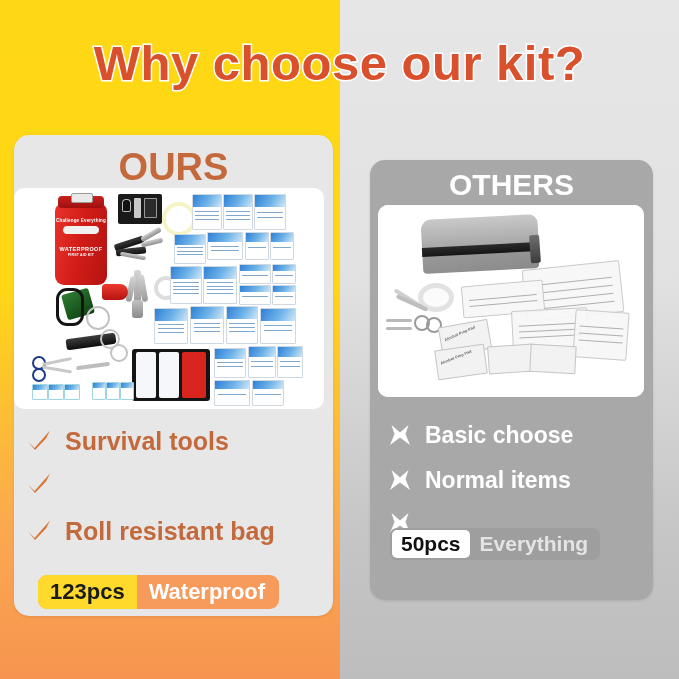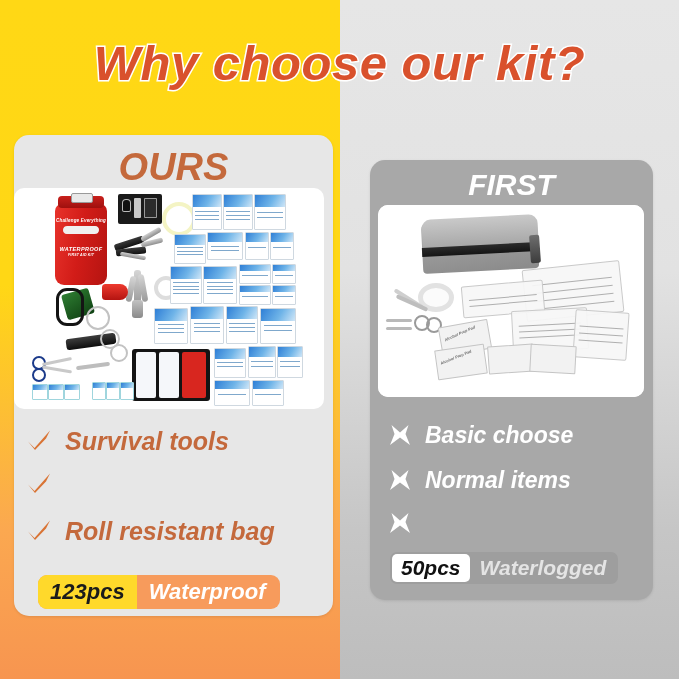--- a/index.html
+++ b/index.html
@@ -1,20 +1,20 @@
 <!DOCTYPE html>
 <html><head>
 <meta charset="utf-8">
 <style>
   html,body{margin:0;padding:0;}
   body{
     width:679px;height:679px;overflow:hidden;
     font-family:"Liberation Sans","DejaVu Sans",sans-serif;
   }
-  #stage{position:relative;width:679px;height:679px;overflow:hidden;background:#ffffff;font-style:italic;}
+  #stage{position:relative;width:679px;height:679px;overflow:hidden;background:#ffffff;}
 
   
   .bg-left{position:absolute;left:0;top:0;width:340px;height:679px;
     background:linear-gradient(180deg,#FFD815 0%,#FFD715 42%,#FBA850 78%,#F79550 100%);}
   .bg-right{position:absolute;left:340px;top:0;width:339px;height:679px;
     background:linear-gradient(180deg,#E6E6E6 0%,#E2E2E2 40%,#C6C6C6 78%,#BDBDBD 100%);}
 
   
   .title{
     position:absolute;left:0;top:34px;width:679px;text-align:center;
@@ -55,21 +55,21 @@
 
   
   .badge{position:absolute;display:flex;align-items:stretch;border-radius:9px;overflow:hidden;
     white-space:nowrap;}
   .badge-ours{left:38px;top:575px;height:34px;background:#F79B5C;}
   .badge-ours .seg-a{background:#FFD92B;color:#1B1B1B;font-weight:bold;font-size:22px;
     display:flex;align-items:center;padding:0 12px;}
   .badge-ours .seg-b{color:#FFFFFF;font-weight:bold;font-size:22px;
     display:flex;align-items:center;padding:0 14px 0 12px;}
 
-  .badge-others{left:390px;top:552px;height:32px;background:#9E9E9E;border-radius:7px;}
+  .badge-others{left:390px;top:528px;height:32px;background:#9E9E9E;border-radius:7px;}
   .badge-others .seg-a{background:#FFFFFF;color:#111111;font-weight:bold;font-size:21px;
     display:flex;align-items:center;padding:0 9px;border-radius:5px;margin:2px;}
   .badge-others .seg-b{color:#E4E4E4;font-weight:bold;font-size:21px;
     display:flex;align-items:center;padding:0 12px 0 8px;}
 
   
   .kit{position:absolute;inset:0;}
   .bagbody{position:absolute;left:41px;top:16px;width:52px;height:81px;
     background:linear-gradient(100deg,#E8332B 0%,#D21C18 48%,#B41411 100%);
     border-radius:7px 7px 9px 9px;}
@@ -337,21 +337,21 @@
     </svg>
     <span class="lbl">Roll resistant bag</span>
   </div>
 
   <div class="badge badge-ours">
     <div class="seg-a">123pcs</div>
     <div class="seg-b">Waterproof</div>
   </div>
 
   <div class="card card-others">
-    <div class="card-head head-others">FIRST</div>
+    <div class="card-head head-others">OTHERS</div>
   </div>
 
   <div class="photo photo-others">
     <div class="okit">
       <div class="opouch"></div>
       <div class="opouchlid"></div>
       <div class="ozip"></div>
       <div class="otab"></div>
 
       <div class="otape"></div>
@@ -413,16 +413,16 @@
     <span class="lbl">Normal items</span>
   </div>
   <div class="feat others-feat" style="top:511px;">
     <svg class="mark" width="24" height="24" viewBox="0 0 24 24">
       <path d="M3.5 2 L12 9.6 L20.5 2 L17.5 11 L22 22 L12 14.4 L2 22 L6.5 11 Z" fill="#FFFFFF"></path>
     </svg>
   </div>
 
   <div class="badge badge-others">
     <div class="seg-a">50pcs</div>
-    <div class="seg-b">Waterlogged</div>
+    <div class="seg-b">Everything</div>
   </div>
 
 </div>
 
 </body></html>

